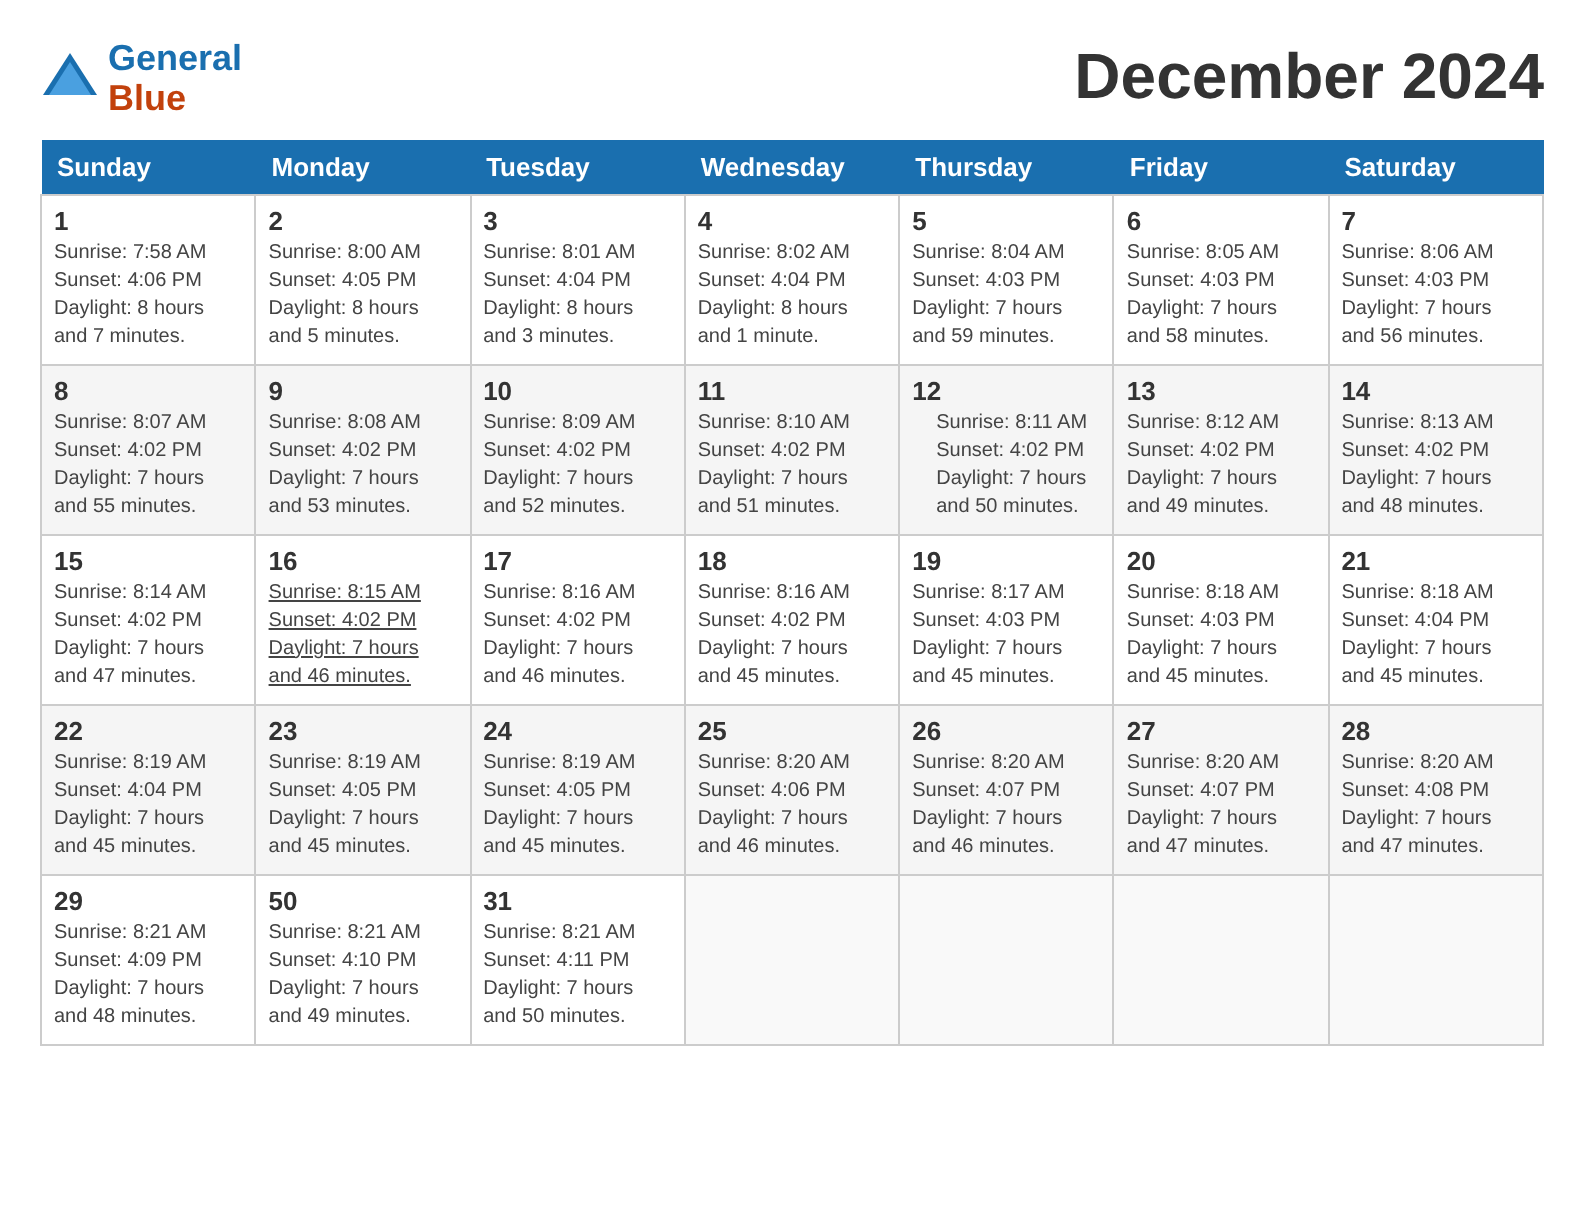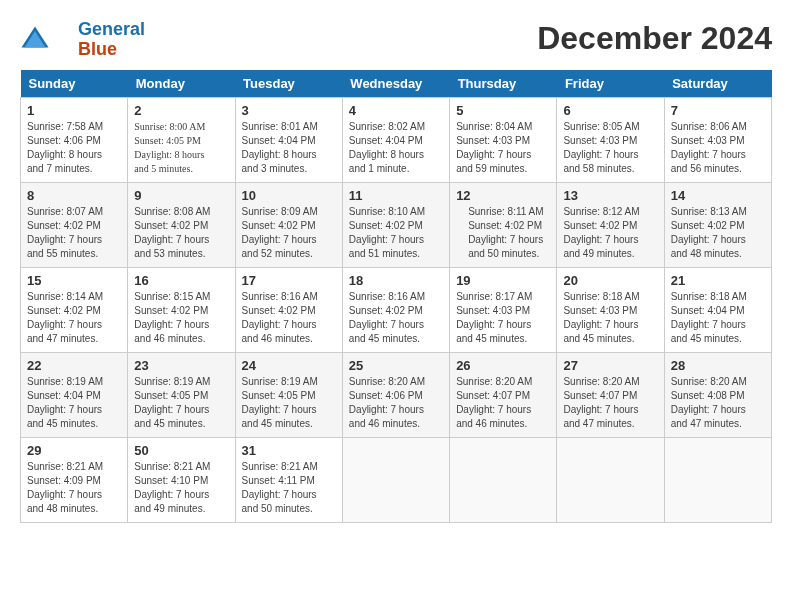--- a/index.html
+++ b/index.html
@@ -19,21 +19,20 @@
     .logo {
       display: flex;
       align-items: center;
       gap: 4px;
     }
     .logo-text {
       font-size: 18px;
       font-weight: bold;
       color: #333;
       line-height: 1.1;
-      margin-left: 24px;
     }
     .logo-text span {
       color: #1a6faf;
     }
     .logo-icon {
       width: 30px;
       height: 30px;
     }
     .title-area {
       text-align: right;
@@ -126,21 +125,21 @@
   <tr>
         <td>
           <span class="day-num">1</span>
           <div class="day-info" style="white-space: pre-line;">Sunrise: 7:58 AM
 Sunset: 4:06 PM
 Daylight: 8 hours
 and 7 minutes.</div>
         </td>
         <td>
           <span class="day-num">2</span>
-          <div class="day-info" style="white-space: pre-line; font-family: Liberation Serif, serif;">Sunrise: 8:00 AM
+          <div class="day-info" style="white-space: pre-line;">Sunrise: 8:00 AM
 Sunset: 4:05 PM
 Daylight: 8 hours
 and 5 minutes.</div>
         </td>
         <td>
           <span class="day-num">3</span>
           <div class="day-info" style="white-space: pre-line;">Sunrise: 8:01 AM
 Sunset: 4:04 PM
 Daylight: 8 hours
 and 3 minutes.</div>
@@ -228,21 +227,21 @@
       <tr>
         <td>
           <span class="day-num">15</span>
           <div class="day-info" style="white-space: pre-line;">Sunrise: 8:14 AM
 Sunset: 4:02 PM
 Daylight: 7 hours
 and 47 minutes.</div>
         </td>
         <td>
           <span class="day-num">16</span>
-          <div class="day-info" style="white-space: pre-line;">Sunrise: 8:15 AM
+          <div class="day-info" style="white-space: pre-line; text-decoration: underline;">Sunrise: 8:15 AM
 Sunset: 4:02 PM
 Daylight: 7 hours
 and 46 minutes.</div>
         </td>
         <td>
           <span class="day-num">17</span>
           <div class="day-info" style="white-space: pre-line;">Sunrise: 8:16 AM
 Sunset: 4:02 PM
 Daylight: 7 hours
 and 46 minutes.</div>

